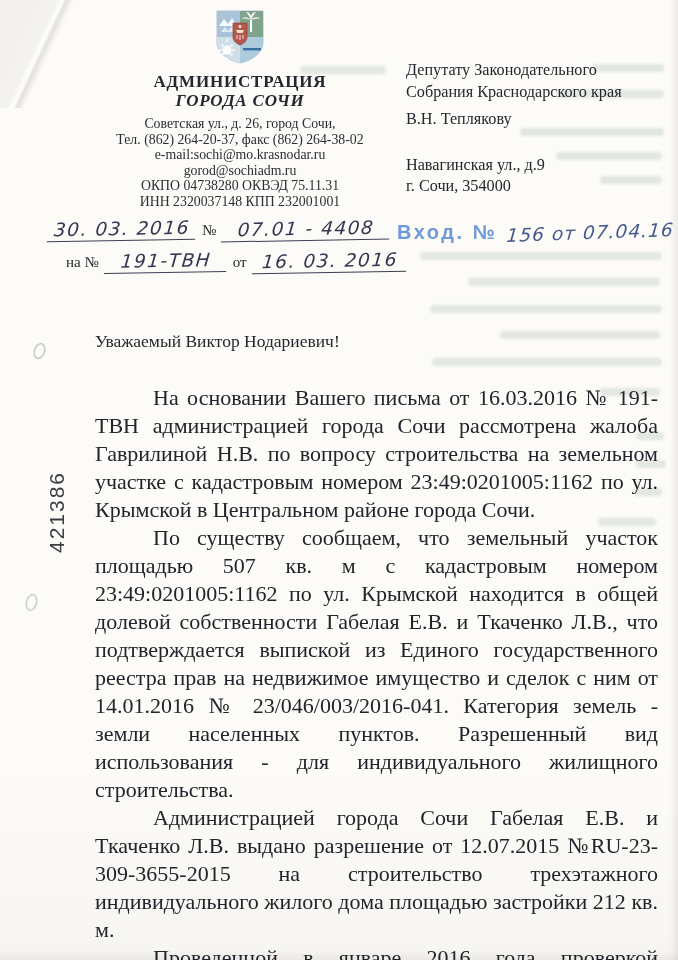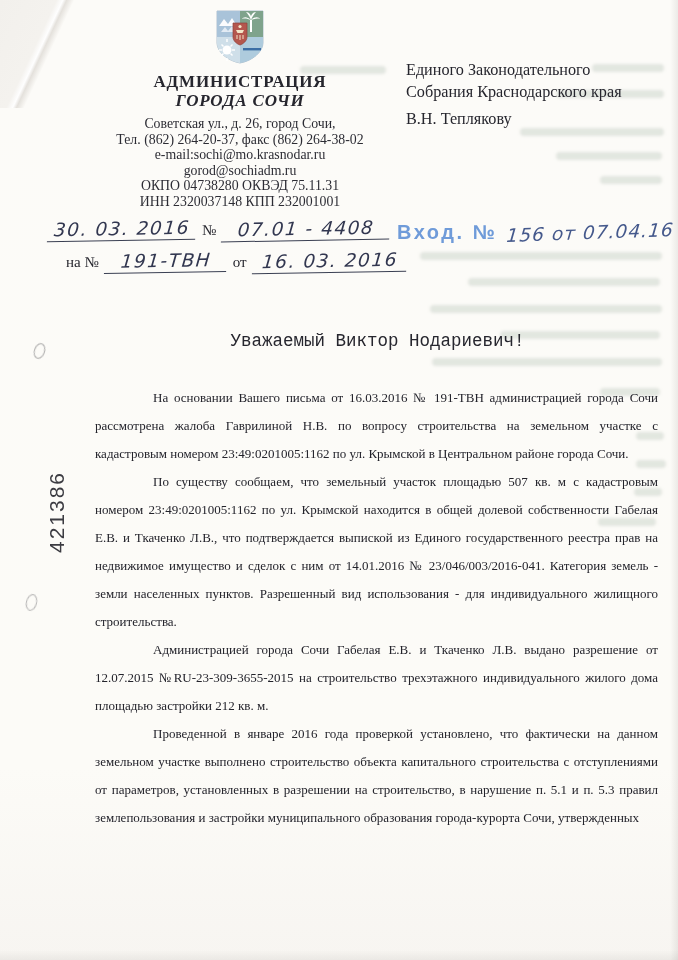--- a/index.html
+++ b/index.html
@@ -85,28 +85,28 @@
   .side-number{
     position:absolute;left:-8px;top:500px;width:130px;
     transform:rotate(-90deg);transform-origin:center;
     font-family:"Liberation Sans","DejaVu Sans",sans-serif;
     font-size:21px;letter-spacing:2px;color:#3c3c42;text-align:center;
   }
 
   
   .salutation{
     position:absolute;left:95px;top:331px;width:565px;
-    text-align:center;font-size:17.5px;font-family:Liberation Mono, monospace;
+    font-size:17.5px;
   }
   .letter-body{
     position:absolute;left:95px;top:384px;width:563px;
   }
   .letter-body p{
     margin:0;text-indent:58px;text-align:justify;
-    font-size:13px;line-height:28px;color:#23232b;
+    font-size:22px;line-height:28px;color:#23232b;
   }
 
   
   .bleed{
     position:absolute;height:8px;border-radius:4px;
     background:rgba(138,158,140,0.22);
     filter:blur(1.6px);
   }
   .mark{
     position:absolute;border:1.6px solid rgba(70,70,75,0.55);
@@ -205,24 +205,26 @@
     </div>
     <div class="out-row" style="padding-left:12px;">
       <span class="printed-lbl">на №</span>
       <span class="hw uline" style="min-width:110px;">191-ТВН</span>
       <span class="printed-lbl">от</span>
       <span class="hw uline" style="min-width:142px;">16. 03. 2016</span>
     </div>
   </div>
 
   <div class="recipient">
-    <div>Единого Законодательного</div>
+    <div>Депутату Законодательного</div>
     <div>Собрания Краснодарского края</div>
     <div class="name">В.Н. Теплякову</div>
     <div class="addr">
+      <div>Навагинская ул., д.9</div>
+      <div>г. Сочи, 354000</div>
     </div>
   </div>
 
   <div class="stamp">
     <span class="stamp-label">Вход. №</span>
     <span class="stamp-hw">156 от 07.04.16</span>
   </div>
 
   <div class="side-number">421386</div>
 

